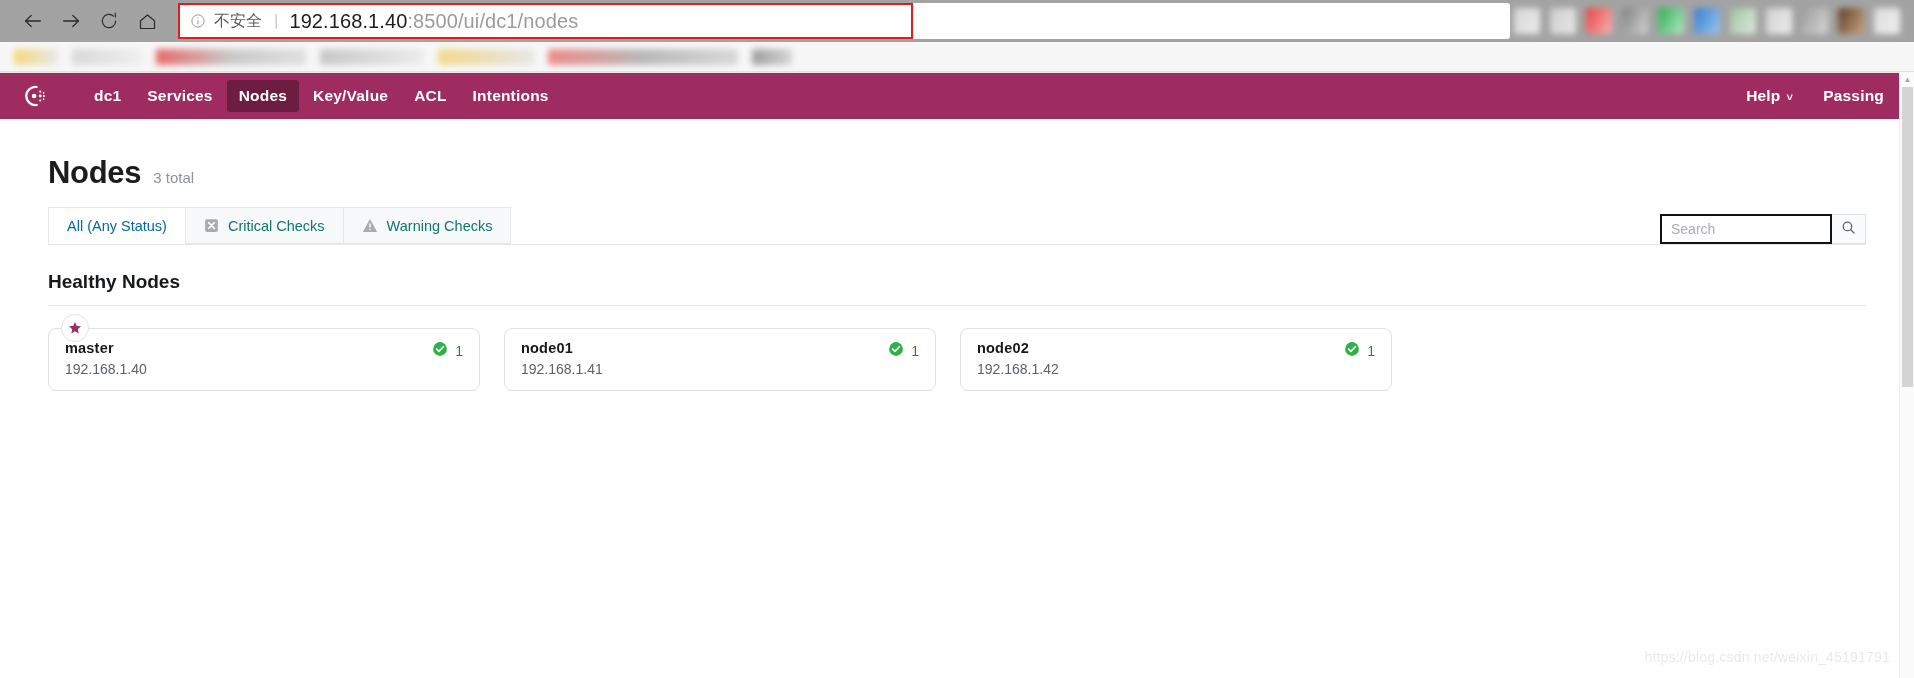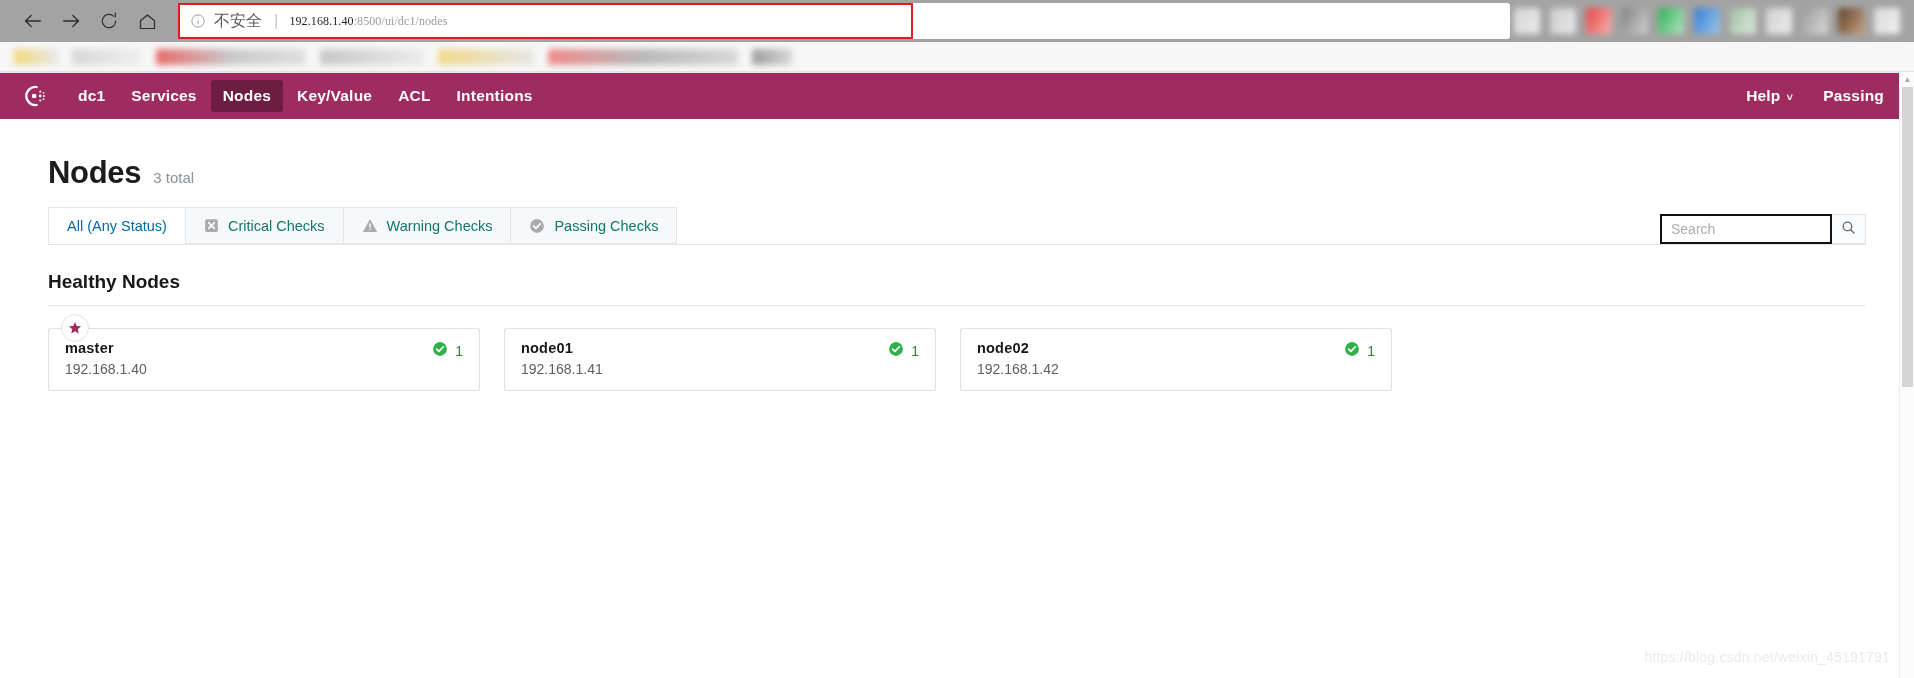--- a/index.html
+++ b/index.html
@@ -50,25 +50,24 @@
     color: #5a5a5a;
     font-family: "DejaVu Sans", sans-serif;
     white-space: nowrap;
   }
   .sec-divider {
     color: #c8c8c8;
     margin: 0 11px 0 12px;
     font-size: 17px;
   }
   .url-text {
-    font-size: 12px;
+    font-size: 20px;
     color: #9b9b9b;
     white-space: nowrap;
     letter-spacing: 0.1px;
-    font-family: Liberation Serif, serif;
   }
   .url-host { color: #1d1d1d; }
 
   .omni-rest {
     flex: 1 1 auto;
     height: 36px;
     margin-left: 0;
     background: #ffffff;
     border-radius: 0 3px 3px 0;
     position: relative;
@@ -102,20 +101,21 @@
   }
 
   
   .consul-nav {
     height: 46px;
     background: #9f2c60;
     display: flex;
     align-items: center;
     padding: 0 28px 0 18px;
     color: #ffffff;
+    gap: 16px;
   }
   .logo {
     width: 34px; height: 34px;
     display: flex; align-items: center; justify-content: center;
     margin-right: 14px;
   }
   .nav-items { display: flex; align-items: center; gap: 2px; }
   .nav-item {
     font-size: 15.5px;
     font-weight: bold;
@@ -228,21 +228,21 @@
 
   .cards {
     margin-top: 22px;
     display: flex;
     gap: 24px;
   }
   .card {
     width: 432px;
     height: 63px;
     border: 1px solid #dfe2e5;
-    border-radius: 2px;
+    border-radius: 8px;
     background: #fff;
     position: relative;
     padding: 11px 16px 0 16px;
     display: flex;
     flex-direction: column;
     justify-content: flex-start;
   }
   .card-name {
     font-size: 14.5px;
     font-weight: bold;
@@ -440,29 +440,20 @@
         <span class="tab-icon">
           <svg width="16" height="15" viewBox="0 0 20 19">
               <path d="M10 1.4 19 17.6H1z" fill="#a7acb1"></path>
               <rect x="9.1" y="6.6" width="1.8" height="5.6" rx="0.8" fill="#fff"></rect>
               <circle cx="10" cy="14.6" r="1" fill="#fff"></circle>
             </svg>
         </span>
         <span>Warning Checks</span>
       </div>
 
-      <div class="tab">
-        <span class="tab-icon">
-          <svg width="16" height="16" viewBox="0 0 20 20">
-              <circle cx="10" cy="10" r="8.6" fill="#a7acb1"></circle>
-              <path d="M5.8 10.2 8.7 13 14.2 7.2" stroke="#fff" stroke-width="2.1" fill="none" stroke-linecap="round" stroke-linejoin="round"></path>
-            </svg>
-        </span>
-        <span>Passing Checks</span>
-      </div>
     </div>
 
     <div class="search-wrap">
       <input class="search-input" type="text" value="" placeholder="Search" style="">
       <div class="search-btn">
         <span>
           <svg width="15" height="15" viewBox="0 0 20 20" fill="none" stroke="#62666b" stroke-width="1.7" stroke-linecap="round">
             <circle cx="8.6" cy="8.6" r="5.7"></circle>
               <line x1="12.9" y1="12.9" x2="17.4" y2="17.4"></line>
           </svg>

